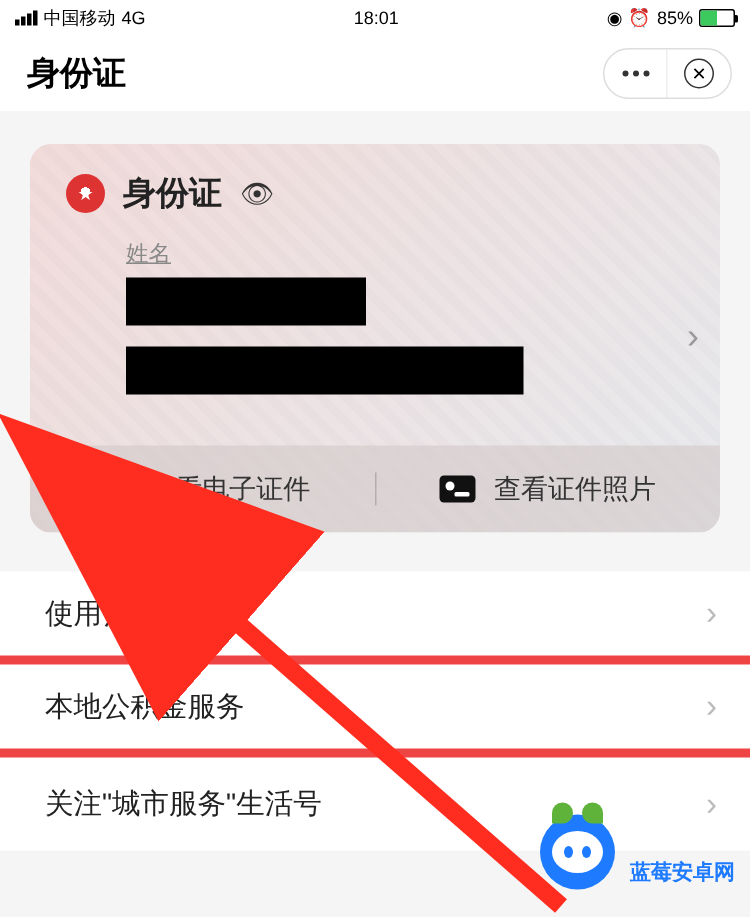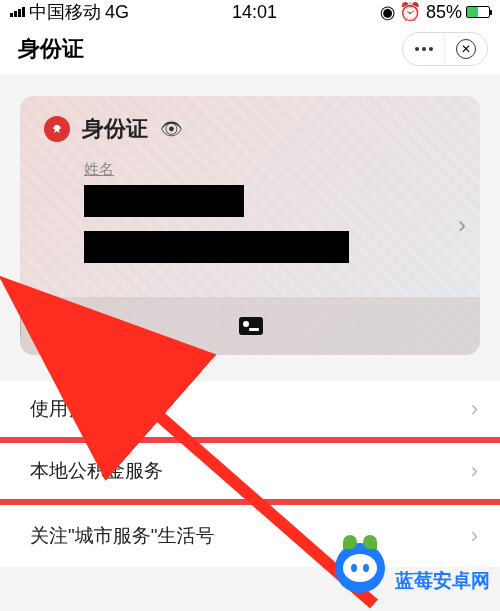--- a/index.html
+++ b/index.html
@@ -12,21 +12,21 @@
       overflow: hidden;
     }
     
     .status-bar {
       height: 24px;
       background: #fff;
       display: flex;
       align-items: center;
       justify-content: space-between;
       padding: 1px 10px;
-      font-size: 18px;
+      font-size: 12px;
       font-weight: 500;
     }
     .status-left { display: flex; align-items: center; gap: 4px; }
     .status-right { display: flex; align-items: center; gap: 4px; }
     .signal-bars { display: flex; align-items: flex-end; gap: 1px; }
     .signal-bars span { width: 3px; background: #000; }
     .signal-bars span:nth-child(1){height:4px}
     .signal-bars span:nth-child(2){height:6px}
     .signal-bars span:nth-child(3){height:8px}
     .signal-bars span:nth-child(4){height:10px}
@@ -136,38 +136,38 @@
     .wm-mascot::after {
       content:''; position:absolute; top:-8px; right:8px;
       width:14px; height:14px; background:#5fb33b; border-radius:50% 50% 0 50%;
     }
     .wm-face {
       width:34px; height:28px; background:#fff; border-radius:50%;
       display:flex; align-items:center; justify-content:center; gap:6px;
     }
     .wm-face span { width:6px; height:8px; background:#1e7bff; border-radius:50%; }
     .wm-text { display:flex; flex-direction:column; line-height:1.2; }
-    .wm-text .t1 { font-size:19px; font-weight:700; color:#1e7bff;margin-top:26px; }
+    .wm-text .t1 { font-size:14px; font-weight:700; color:#1e7bff;margin-top:26px; }
     .wm-text .t2 { font-size:12px; color:#888; }
   </style>
 </head>
 <body>
 
 <div class="status-bar">
   <div class="status-left">
     <div class="signal-bars">
         <span></span>
         <span></span>
         <span></span>
         <span></span>
       </div>
     <span>中国移动</span>
     <span>4G</span>
   </div>
-  <div>14:01</div>
+  <div>18:01</div>
   <div class="status-right">
     <span>◉</span>
     <span>⏰</span>
     <span>85%</span>
     <div class="battery">
         <div class="battery-fill"></div>
       </div>
   </div>
 </div>
 
@@ -195,25 +195,37 @@
     <div class="card-title">身份证</div>
     <div class="eye-icon">👁</div>
   </div>
   <div class="card-body">
     <div class="field-label">姓名</div>
     <div class="blackout w1"></div>
     <div class="blackout w2"></div>
     <div class="card-chevron">›</div>
   </div>
   <div class="card-actions">
+    <div class="action">
+      <div class="action-icon">
+        <div class="qr">
+            <span></span>
+            <span></span>
+            <span></span>
+            <span class="small"></span>
+          </div>
+      </div>
+      <div class="action-label">查看电子证件</div>
+    </div>
     <div class="divider"></div>
     <div class="action">
       <div class="action-icon">
         <div class="photo-card-icon"></div>
       </div>
+      <div class="action-label">查看证件照片</div>
     </div>
   </div>
 </div>
 
 <div class="list">
   <div class="list-item">
     <div class="list-item-label">使用范围</div>
     <div class="list-chevron">›</div>
   </div>
   <div class="list-item">

